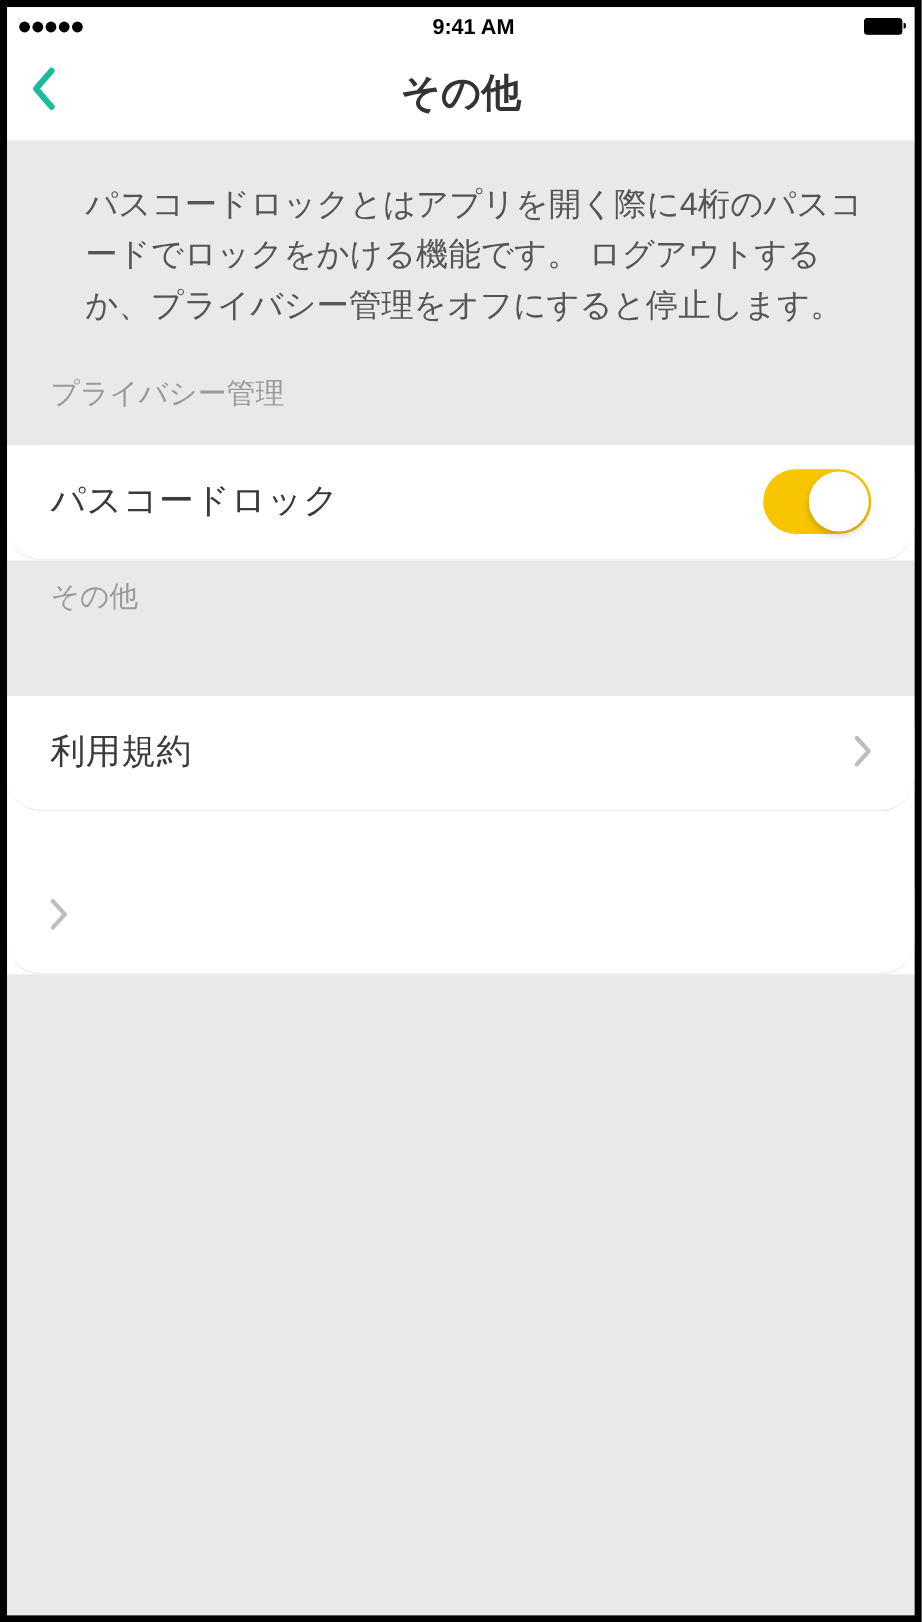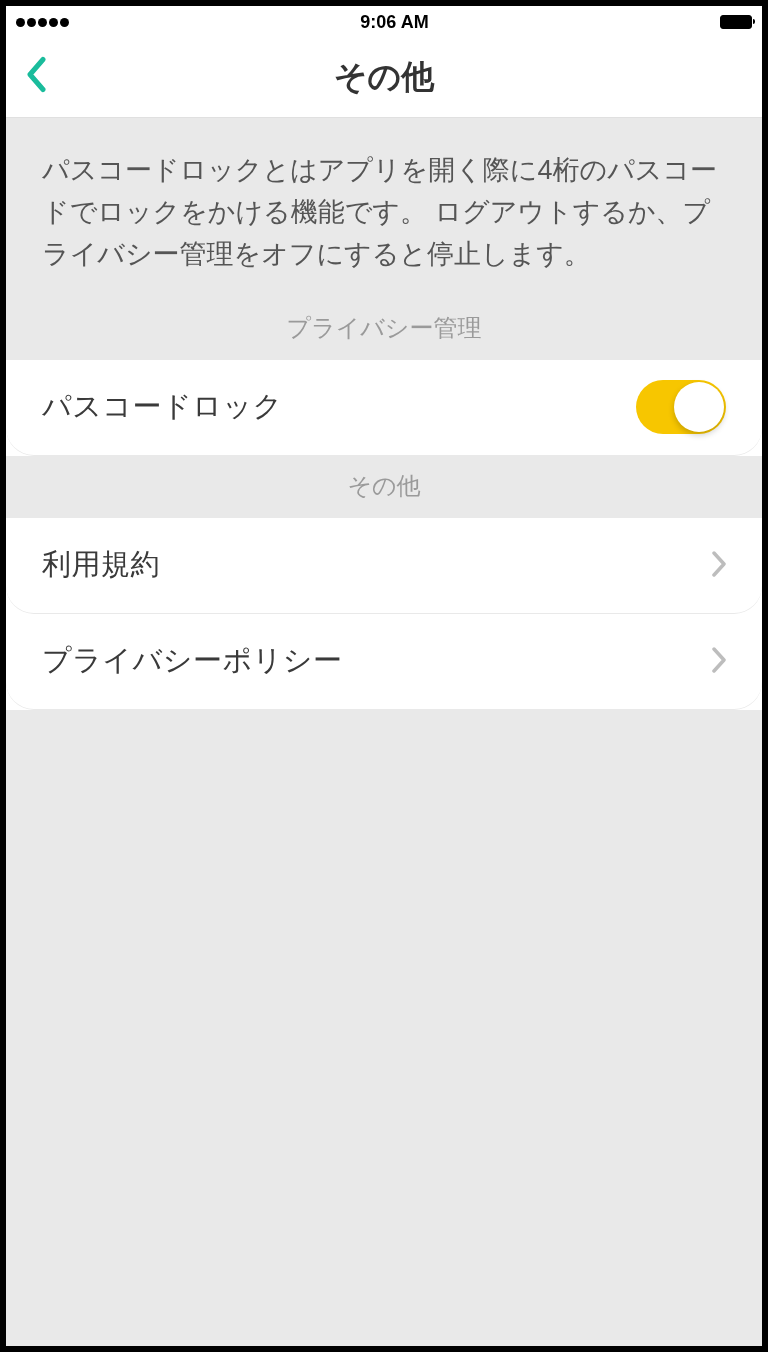--- a/index.html
+++ b/index.html
@@ -96,27 +96,27 @@
       overflow-y: auto;
     }
     .description-block {
       padding: 32px 36px 22px 36px;
     }
     .description-text {
       font-size: 27px;
       line-height: 1.55;
       color: #555;
       font-weight: 500;
+      margin-left: 29px;
     }
     .section-header {
-      padding: 14px 36px 16px 36px;
+      padding: 14px 36px 27px 36px;
       font-size: 24px;
       color: #9a9a9a;
       font-weight: 400;
-      text-align: center;
     }
     .list {
       background: #fff;
     }
     .list-row {
       display: flex;
       align-items: center;
       justify-content: space-between;
       padding: 16px 36px;
       height: 96px;
@@ -167,36 +167,37 @@
       align-items: center;
       justify-content: center;
     }
     .chevron {
       font-size: 36px;
       color: #bdbdbd;
       font-weight: 400;
     }
     .nav-row {
       cursor: pointer;
+      margin-top: 40px;
     }
   </style>
 </head>
 <body>
 
 <div class="device-frame">
 
   <div class="status-bar">
     <div class="status-left">
       <span class="status-dot"></span>
       <span class="status-dot"></span>
       <span class="status-dot"></span>
       <span class="status-dot"></span>
       <span class="status-dot"></span>
     </div>
-    <div class="status-time">9:06 AM</div>
+    <div class="status-time">9:41 AM</div>
     <div class="status-battery"></div>
   </div>
 
   <div class="nav-bar">
     <div class="back-button">
       <svg width="22" height="38" viewBox="0 0 22 38">
         <path d="M19 4 L6 19 L19 34" stroke="#1abc9c" stroke-width="5" fill="none" stroke-linecap="round" stroke-linejoin="round"></path>
       </svg>
     </div>
     <div class="nav-title">その他</div>
@@ -229,21 +230,20 @@
       <div class="list-row nav-row">
         <div class="row-label">利用規約</div>
         <div class="chevron">
           <svg width="14" height="26" viewBox="0 0 14 26">
               <path d="M2 2 L12 13 L2 24" stroke="#bdbdbd" stroke-width="3.5" fill="none" stroke-linecap="round" stroke-linejoin="round"></path>
             </svg>
         </div>
       </div>
 
       <div class="list-row nav-row">
-        <div class="row-label">プライバシーポリシー</div>
         <div class="chevron">
           <svg width="14" height="26" viewBox="0 0 14 26">
               <path d="M2 2 L12 13 L2 24" stroke="#bdbdbd" stroke-width="3.5" fill="none" stroke-linecap="round" stroke-linejoin="round"></path>
             </svg>
         </div>
       </div>
 
 
     </div>
 

